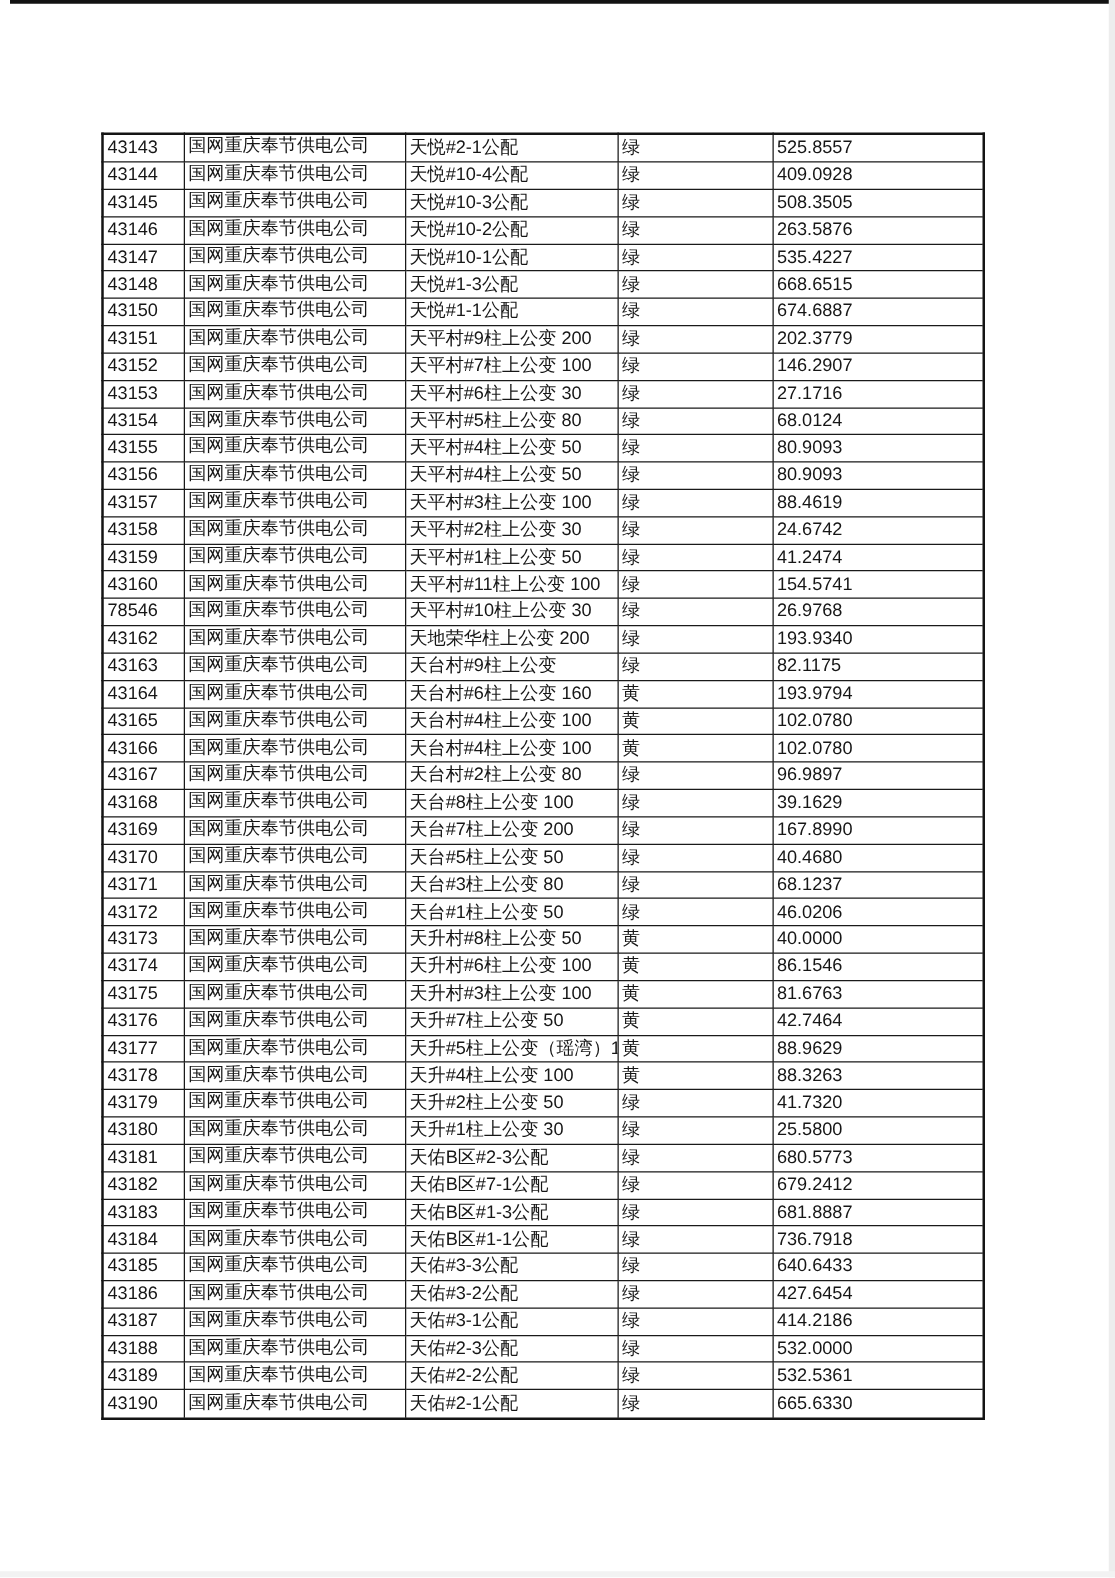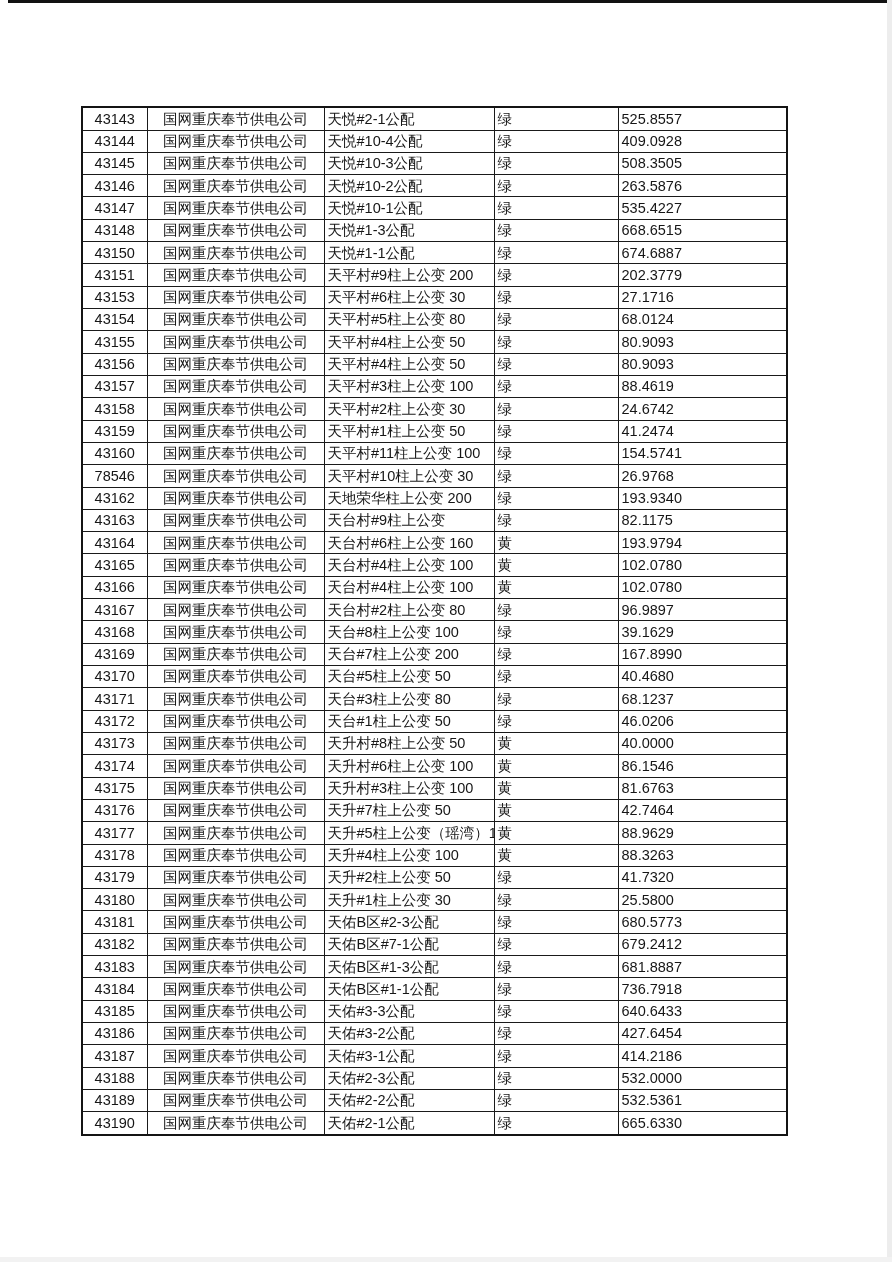--- a/index.html
+++ b/index.html
@@ -27,22 +27,22 @@
   }
   table.grid td{
     border:1px solid #1a1a1a;
     font-size:14.5px;
     color:#161616;
     padding:0 3px;
     white-space:nowrap;
     overflow:hidden;
     line-height:1;
   }
-  td.c0{text-align:center;}
-  td.c1{text-align:center;padding-left:3px;}
+  td.c0{}
+  td.c1{text-align:left;padding-left:3px;font-family:Liberation Mono, monospace;}
   td.c2{text-align:left;padding-left:3px;}
   td.c3{text-align:left;padding-left:4px;}
   td.c4{text-align:left;font-variant-numeric:tabular-nums;}
 </style>
 </head>
 <body>
 
 <div class="page">
   <div class="top-rule"></div>
 
@@ -105,20 +105,27 @@
           <td class="c4">674.6887</td>
         </tr>
         <tr>
           <td class="c0">43151</td>
           <td class="c1">国网重庆奉节供电公司</td>
           <td class="c2">天平村#9柱上公变 200</td>
           <td class="c3">绿</td>
           <td class="c4">202.3779</td>
         </tr>
         <tr>
+          <td class="c0">43152</td>
+          <td class="c1">国网重庆奉节供电公司</td>
+          <td class="c2">天平村#7柱上公变  100</td>
+          <td class="c3">绿</td>
+          <td class="c4">146.2907</td>
+        </tr>
+        <tr>
           <td class="c0">43153</td>
           <td class="c1">国网重庆奉节供电公司</td>
           <td class="c2">天平村#6柱上公变 30</td>
           <td class="c3">绿</td>
           <td class="c4">27.1716</td>
         </tr>
         <tr>
           <td class="c0">43154</td>
           <td class="c1">国网重庆奉节供电公司</td>
           <td class="c2">天平村#5柱上公变  80</td>

